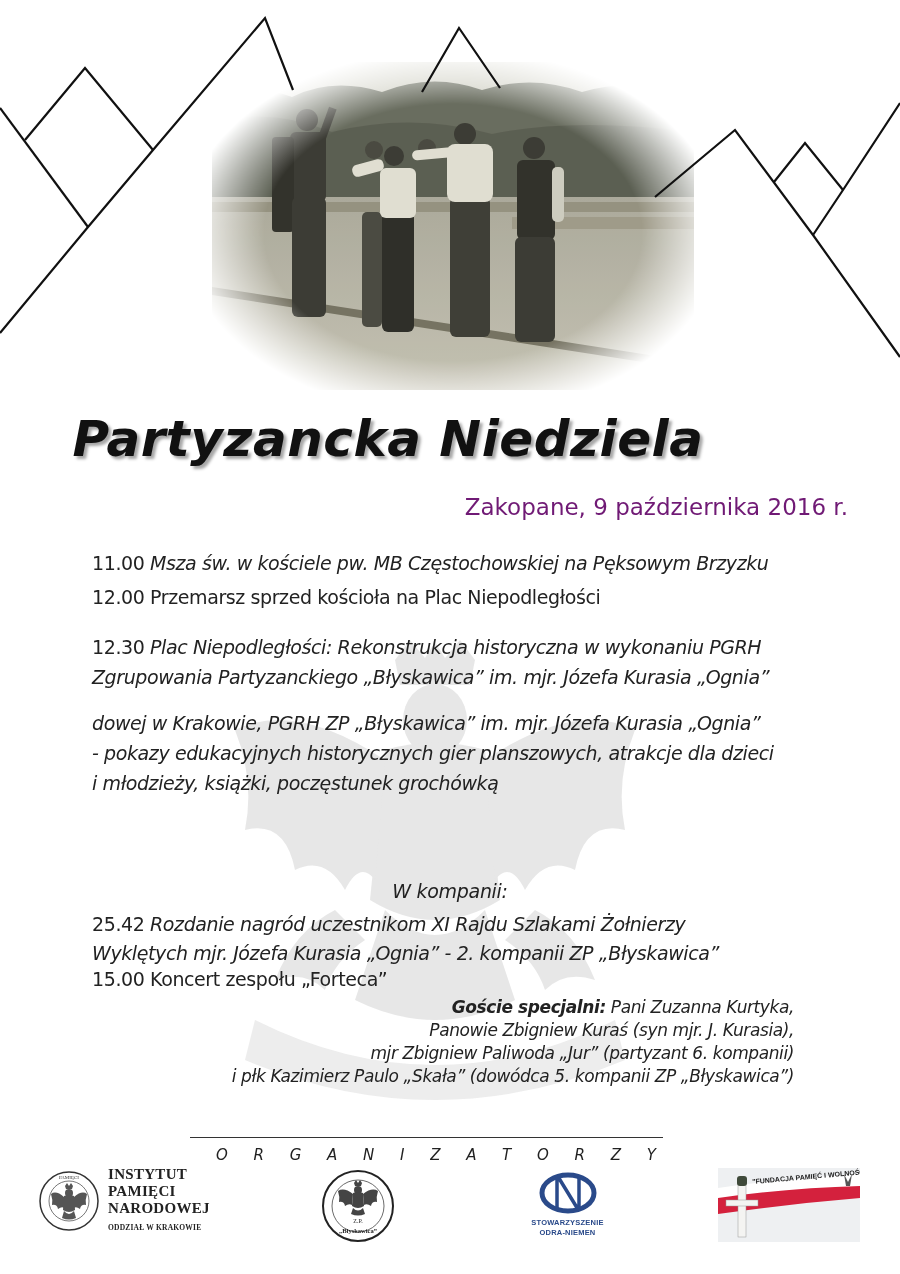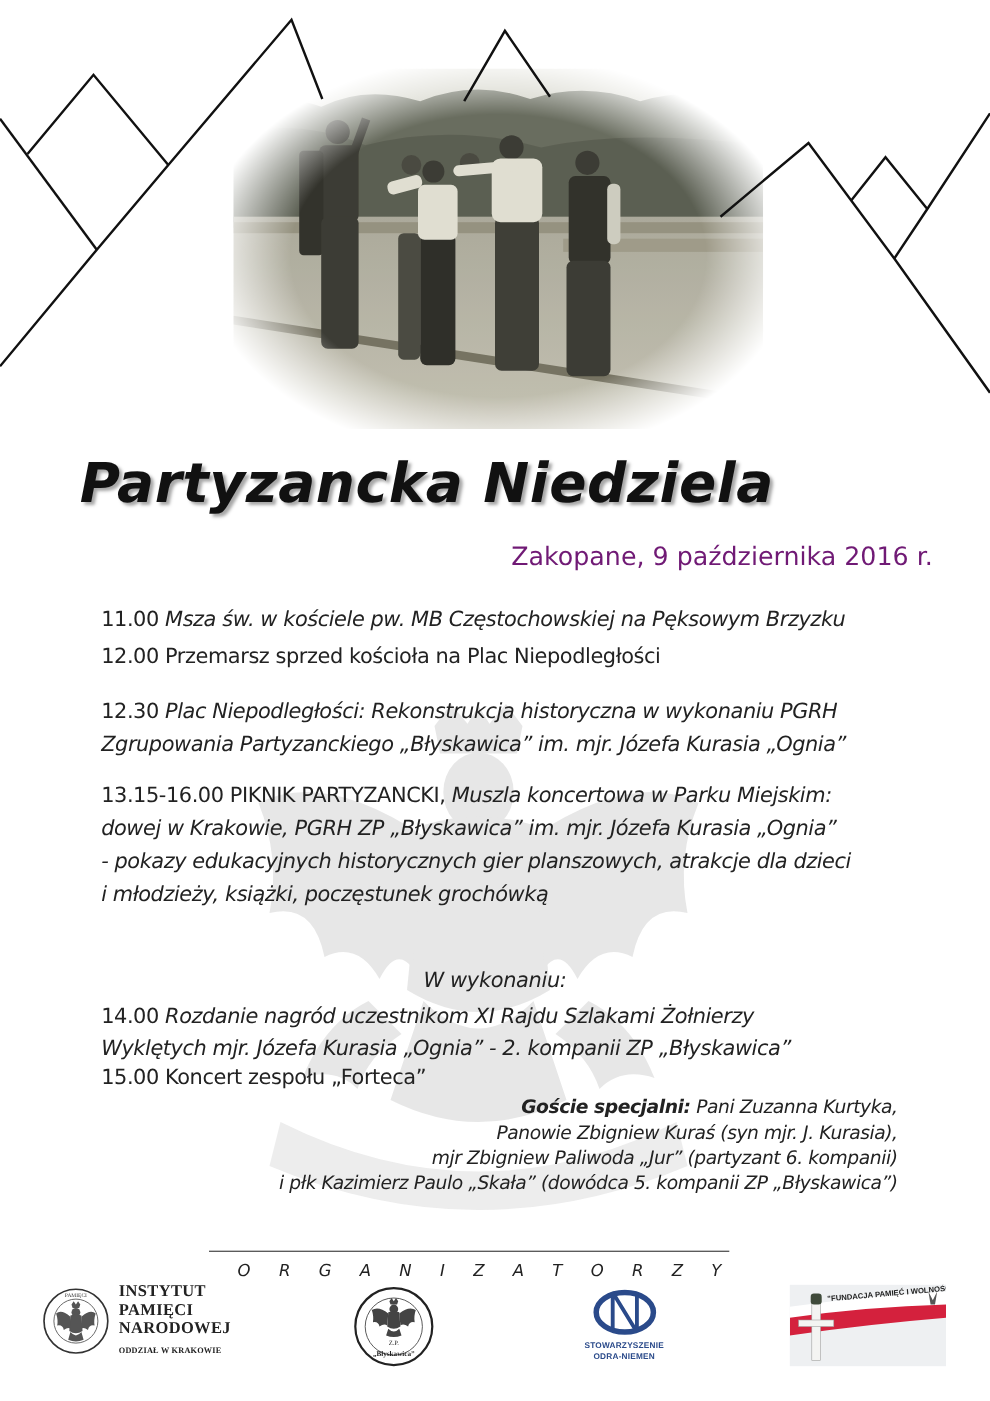--- a/index.html
+++ b/index.html
@@ -29,21 +29,21 @@
   .prog { position: absolute; left: 92px; z-index: 4; font-size: 19px; line-height: 30px; color: #222;
           font-family: "DejaVu Sans", sans-serif; white-space: nowrap; letter-spacing: -0.4px; }
   .prog .t { font-style: normal; }
   .prog .d { font-style: italic; }
   .prog .c { font-style: normal; }
   .prog-line { display: block; }
 
   .sub-head { position: absolute; left: 0; width: 900px; text-align: center; top: 880px; z-index: 4;
               font-size: 19px; font-style: italic; color: #222; letter-spacing: -0.3px; }
 
-  .guests { position: absolute; right: 84px; top: 996px; z-index: 4; text-align: right;
+  .guests { position: absolute; right: 106px; top: 996px; z-index: 4; text-align: right;
             font-size: 17px; line-height: 23px; color: #222; font-style: italic; white-space: nowrap;
             letter-spacing: -0.4px; }
   .guests .g-label { font-weight: bold; }
 
   .sep { position: absolute; left: 190px; top: 1137px; width: 473px; height: 1px; background: #333; z-index: 4; }
   .org-label { position: absolute; left: 216px; top: 1146px; width: 440px; z-index: 4;
                display: flex; justify-content: space-between; font-style: italic; font-size: 15px; color: #222; }
 
   .logo { position: absolute; z-index: 4; }
   .ipn { left: 38px; top: 1166px; display: flex; align-items: center; gap: 8px; }
@@ -168,34 +168,29 @@
     <span class="c">Przemarsz sprzed kościoła na Plac Niepodległości</span>
   </span>
   <span class="prog-line" style="margin-top:20px;">
     <span class="t">12.30</span>
     <span class="d">Plac Niepodległości: Rekonstrukcja historyczna w wykonaniu PGRH</span>
   </span>
   <span class="prog-line d">Zgrupowania Partyzanckiego „Błyskawica” im. mjr. Józefa Kurasia „Ognia”</span>
 </div>
 
 <div class="prog" style="top:708px;">
-  <span class="prog-line">
-    <span class="t">13.15-16.00</span>
-    <span class="c">PIKNIK PARTYZANCKI,</span>
-    <span class="d">Muszla koncertowa w Parku Miejskim:</span>
-  </span>
   <span class="prog-line d">dowej w Krakowie, PGRH ZP „Błyskawica” im. mjr. Józefa Kurasia „Ognia”</span>
   <span class="prog-line d">- pokazy edukacyjnych historycznych gier planszowych, atrakcje dla dzieci</span>
   <span class="prog-line d">i młodzieży, książki, poczęstunek grochówką</span>
 </div>
 
-<div class="sub-head">W wykonaniu:</div>
+<div class="sub-head">W kompanii:</div>
 <div class="prog" style="top:910px; line-height:28px;">
   <span class="prog-line">
-    <span class="t">14.00</span>
+    <span class="t">25.42</span>
     <span class="d">Rozdanie nagród uczestnikom XI Rajdu Szlakami Żołnierzy</span>
   </span>
   <span class="prog-line d" style="line-height:30px;">Wyklętych mjr. Józefa Kurasia „Ognia” - 2. kompanii ZP „Błyskawica”</span>
   <span class="prog-line" style="line-height:22px;">
     <span class="t">15.00</span>
     <span class="c">Koncert zespołu „Forteca”</span>
   </span>
 </div>
 
 <div class="guests">

